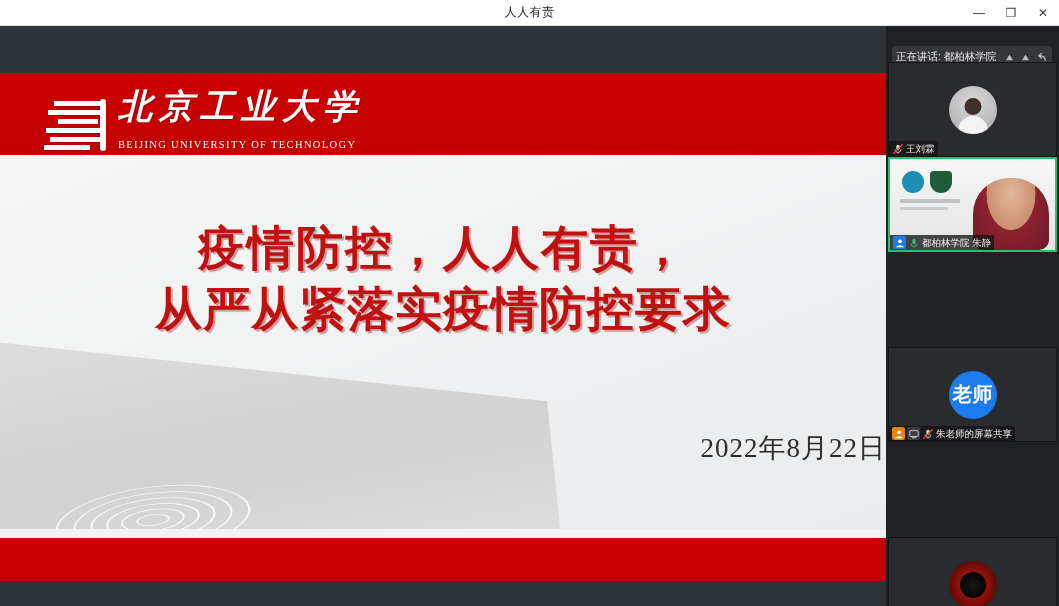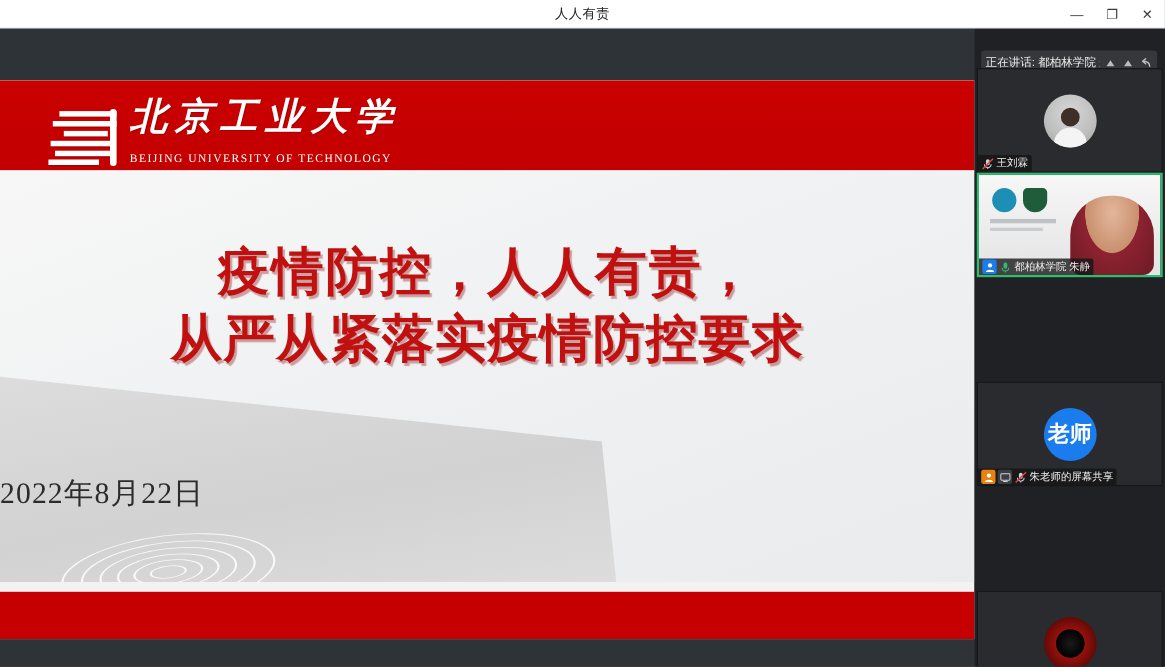--- a/index.html
+++ b/index.html
@@ -84,21 +84,21 @@
   .slide-title{
     position:absolute; left:0; top:62px; width:886px; text-align:center;
     font-family:"DejaVu Serif","Liberation Serif",serif;
     font-weight:700;
     font-size:47px; line-height:1.3; color:#c01010;
     letter-spacing:2px;
     text-shadow:2px 2px 1px rgba(130,0,0,.35);
   }
   .slide-title .l2{ letter-spacing:1px; }
   .slide-date{
-    position:absolute; left:0; top:275px; width:886px; text-align:left;
+    position:absolute; left:0; top:275px; width:886px; text-align:right;
     font-family:"Liberation Serif","DejaVu Serif",serif;
     font-size:27px; color:#2b2b2b; letter-spacing:1px;
   }
   
   .deco-ribbon{
     position:absolute; left:-60px; top:215px; width:620px; height:215px;
     background:linear-gradient(165deg,#dcdcdc 0%,#cfcfcf 45%,#e4e4e4 100%);
     transform:skewY(12deg) rotate(-6deg);
     opacity:.92;
   }

